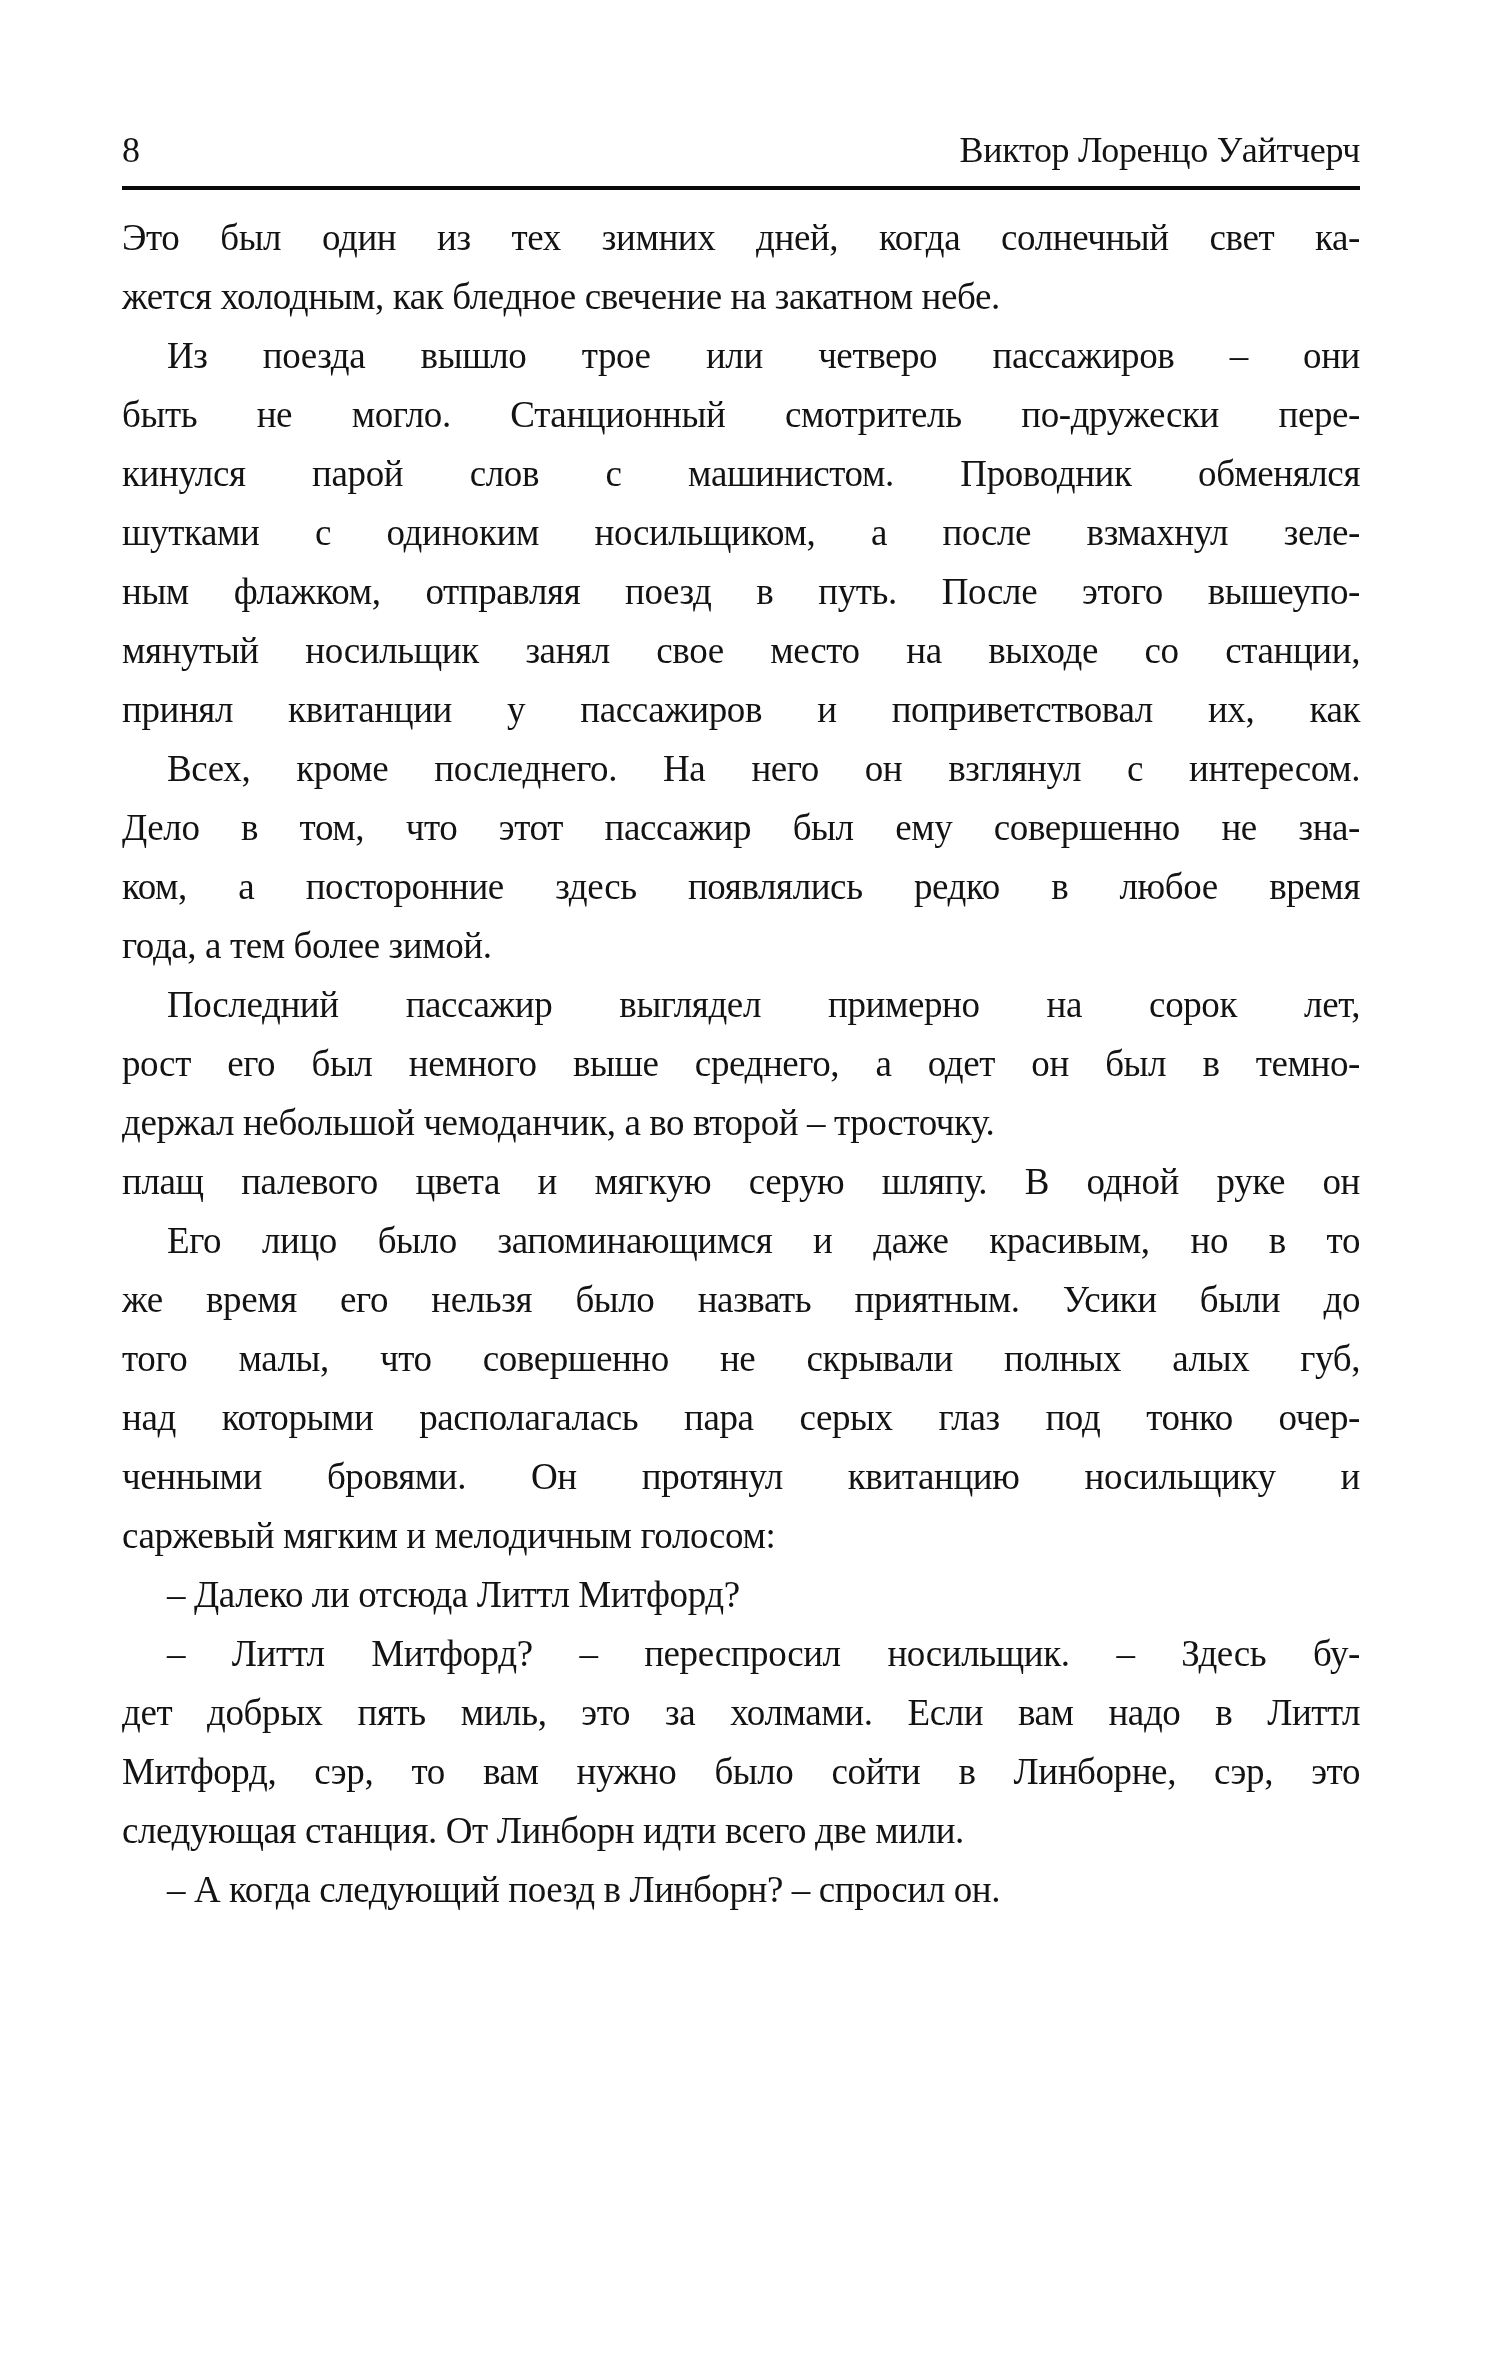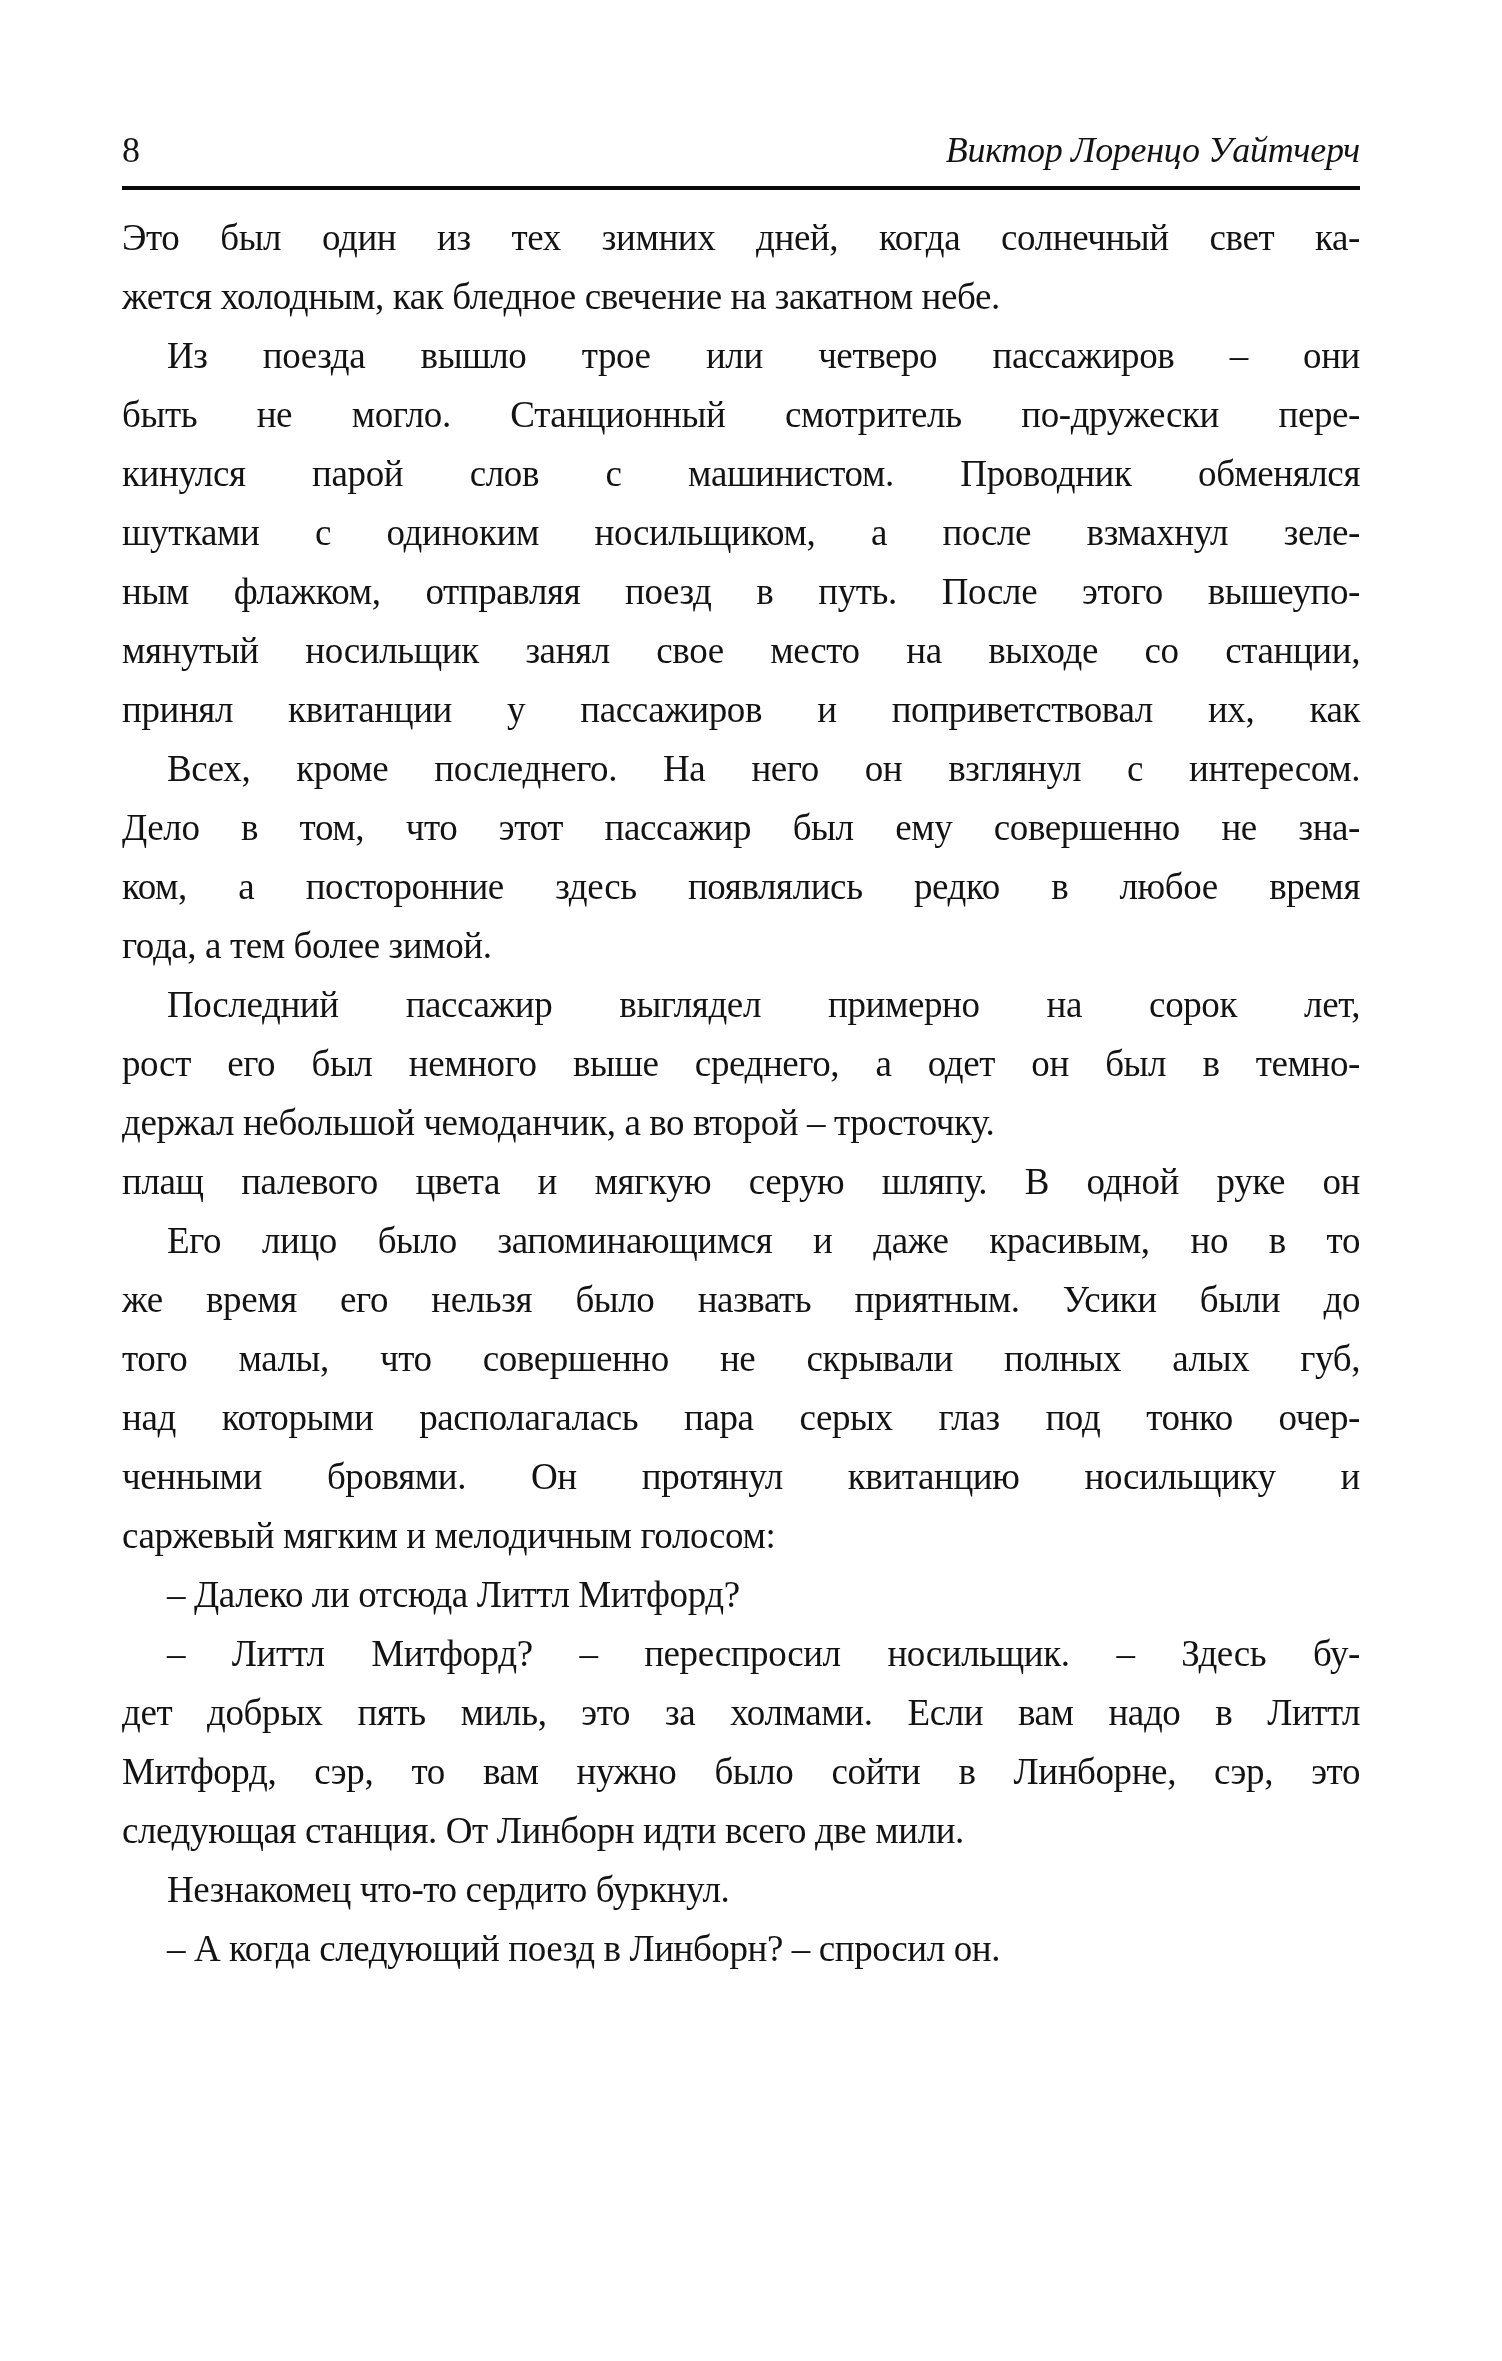--- a/index.html
+++ b/index.html
@@ -29,21 +29,20 @@
     align-items: baseline;
     font-size: 36px;
     line-height: 44px;
     white-space: nowrap;
   }
   .pagenum {
     font-style: normal;
     letter-spacing: 0.5px;
   }
   .author {
-    font-style: italic;
     letter-spacing: -0.3px;
   }
   .rule {
     margin-top: 14px;
     height: 4px;
     background: #0a0a0a;
   }
   .body {
     margin-top: 18px;
     font-size: 37px;
@@ -94,17 +93,16 @@
         <div class="line">же время его нельзя было назвать приятным. Усики были до</div>
         <div class="line">того малы, что совершенно не скрывали полных алых губ,</div>
         <div class="line">над которыми располагалась пара серых глаз под тонко очер-</div>
         <div class="line">ченными бровями. Он протянул квитанцию носильщику и</div>
         <div class="line last">саржевый мягким и мелодичным голосом:</div>
         <div class="line indent last">– Далеко ли отсюда Литтл Митфорд?</div>
         <div class="line indent">– Литтл Митфорд? – переспросил носильщик. – Здесь бу-</div>
         <div class="line">дет добрых пять миль, это за холмами. Если вам надо в Литтл</div>
         <div class="line">Митфорд, сэр, то вам нужно было сойти в Линборне, сэр, это</div>
         <div class="line last">следующая станция. От Линборн идти всего две мили.</div>
-        <div class="line indent last">Незнакомец что-то сердито буркнул.</div>
         <div class="line indent last">– А когда следующий поезд в Линборн? – спросил он.</div>
       </div>
   </div>
 </div>
 
 </body></html>

